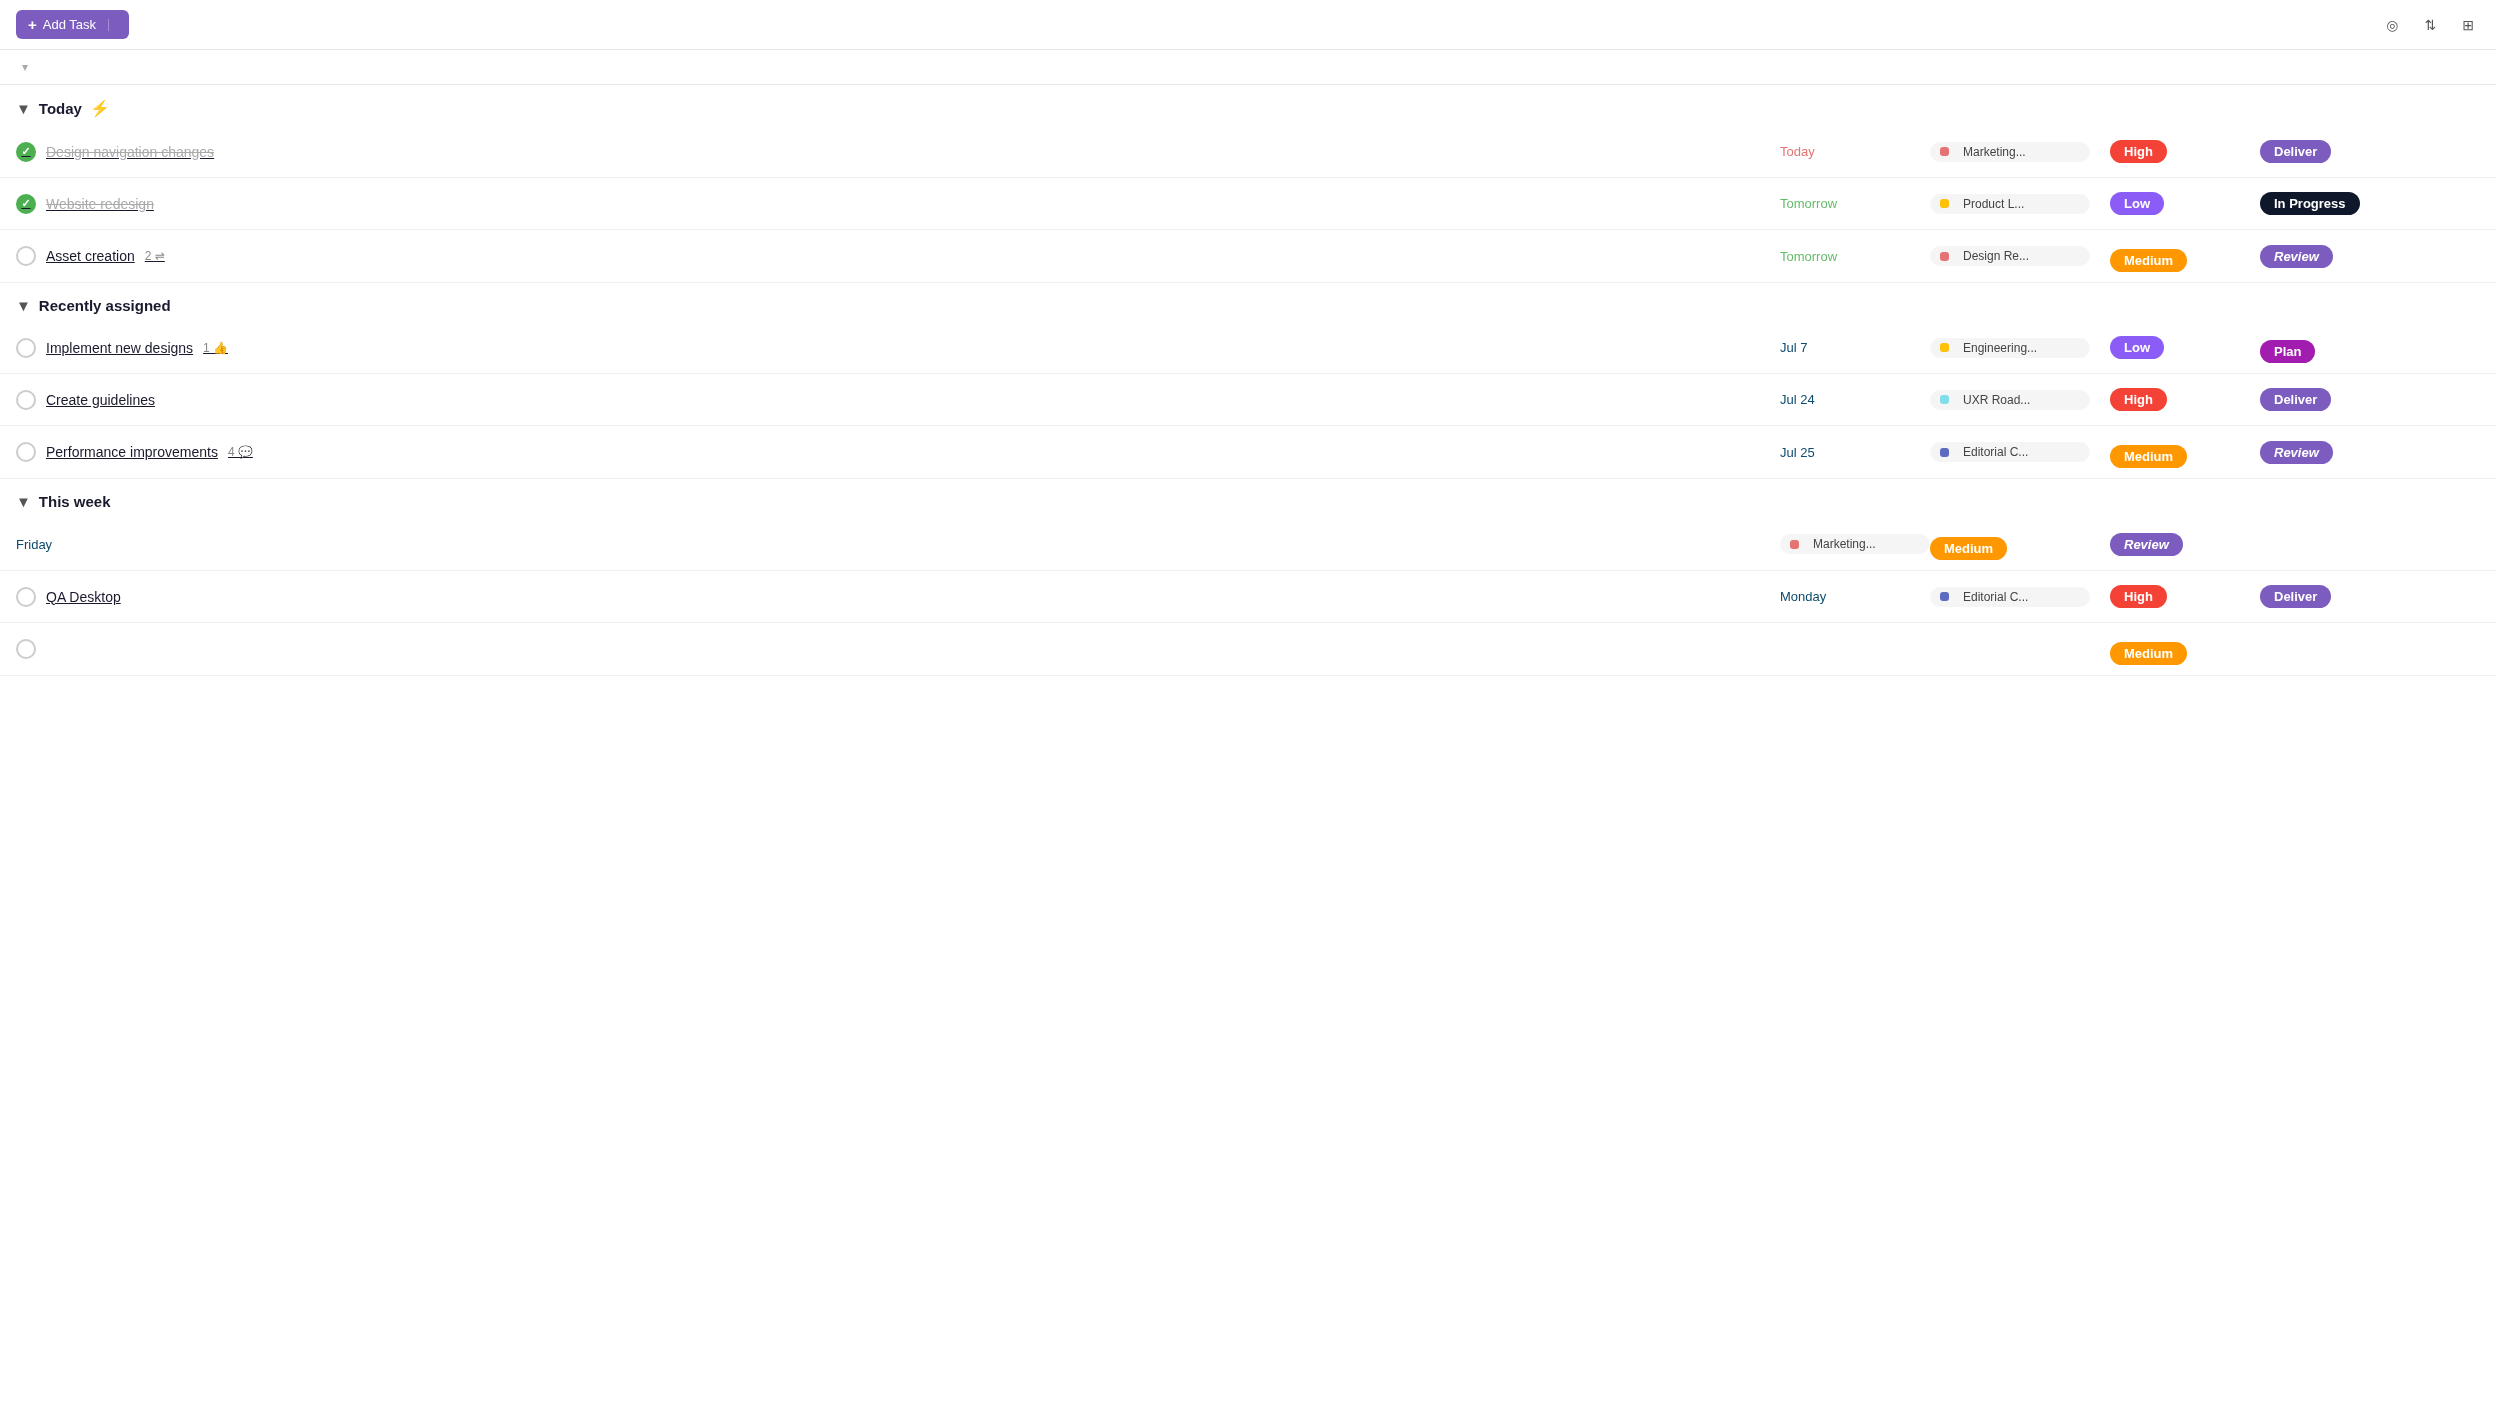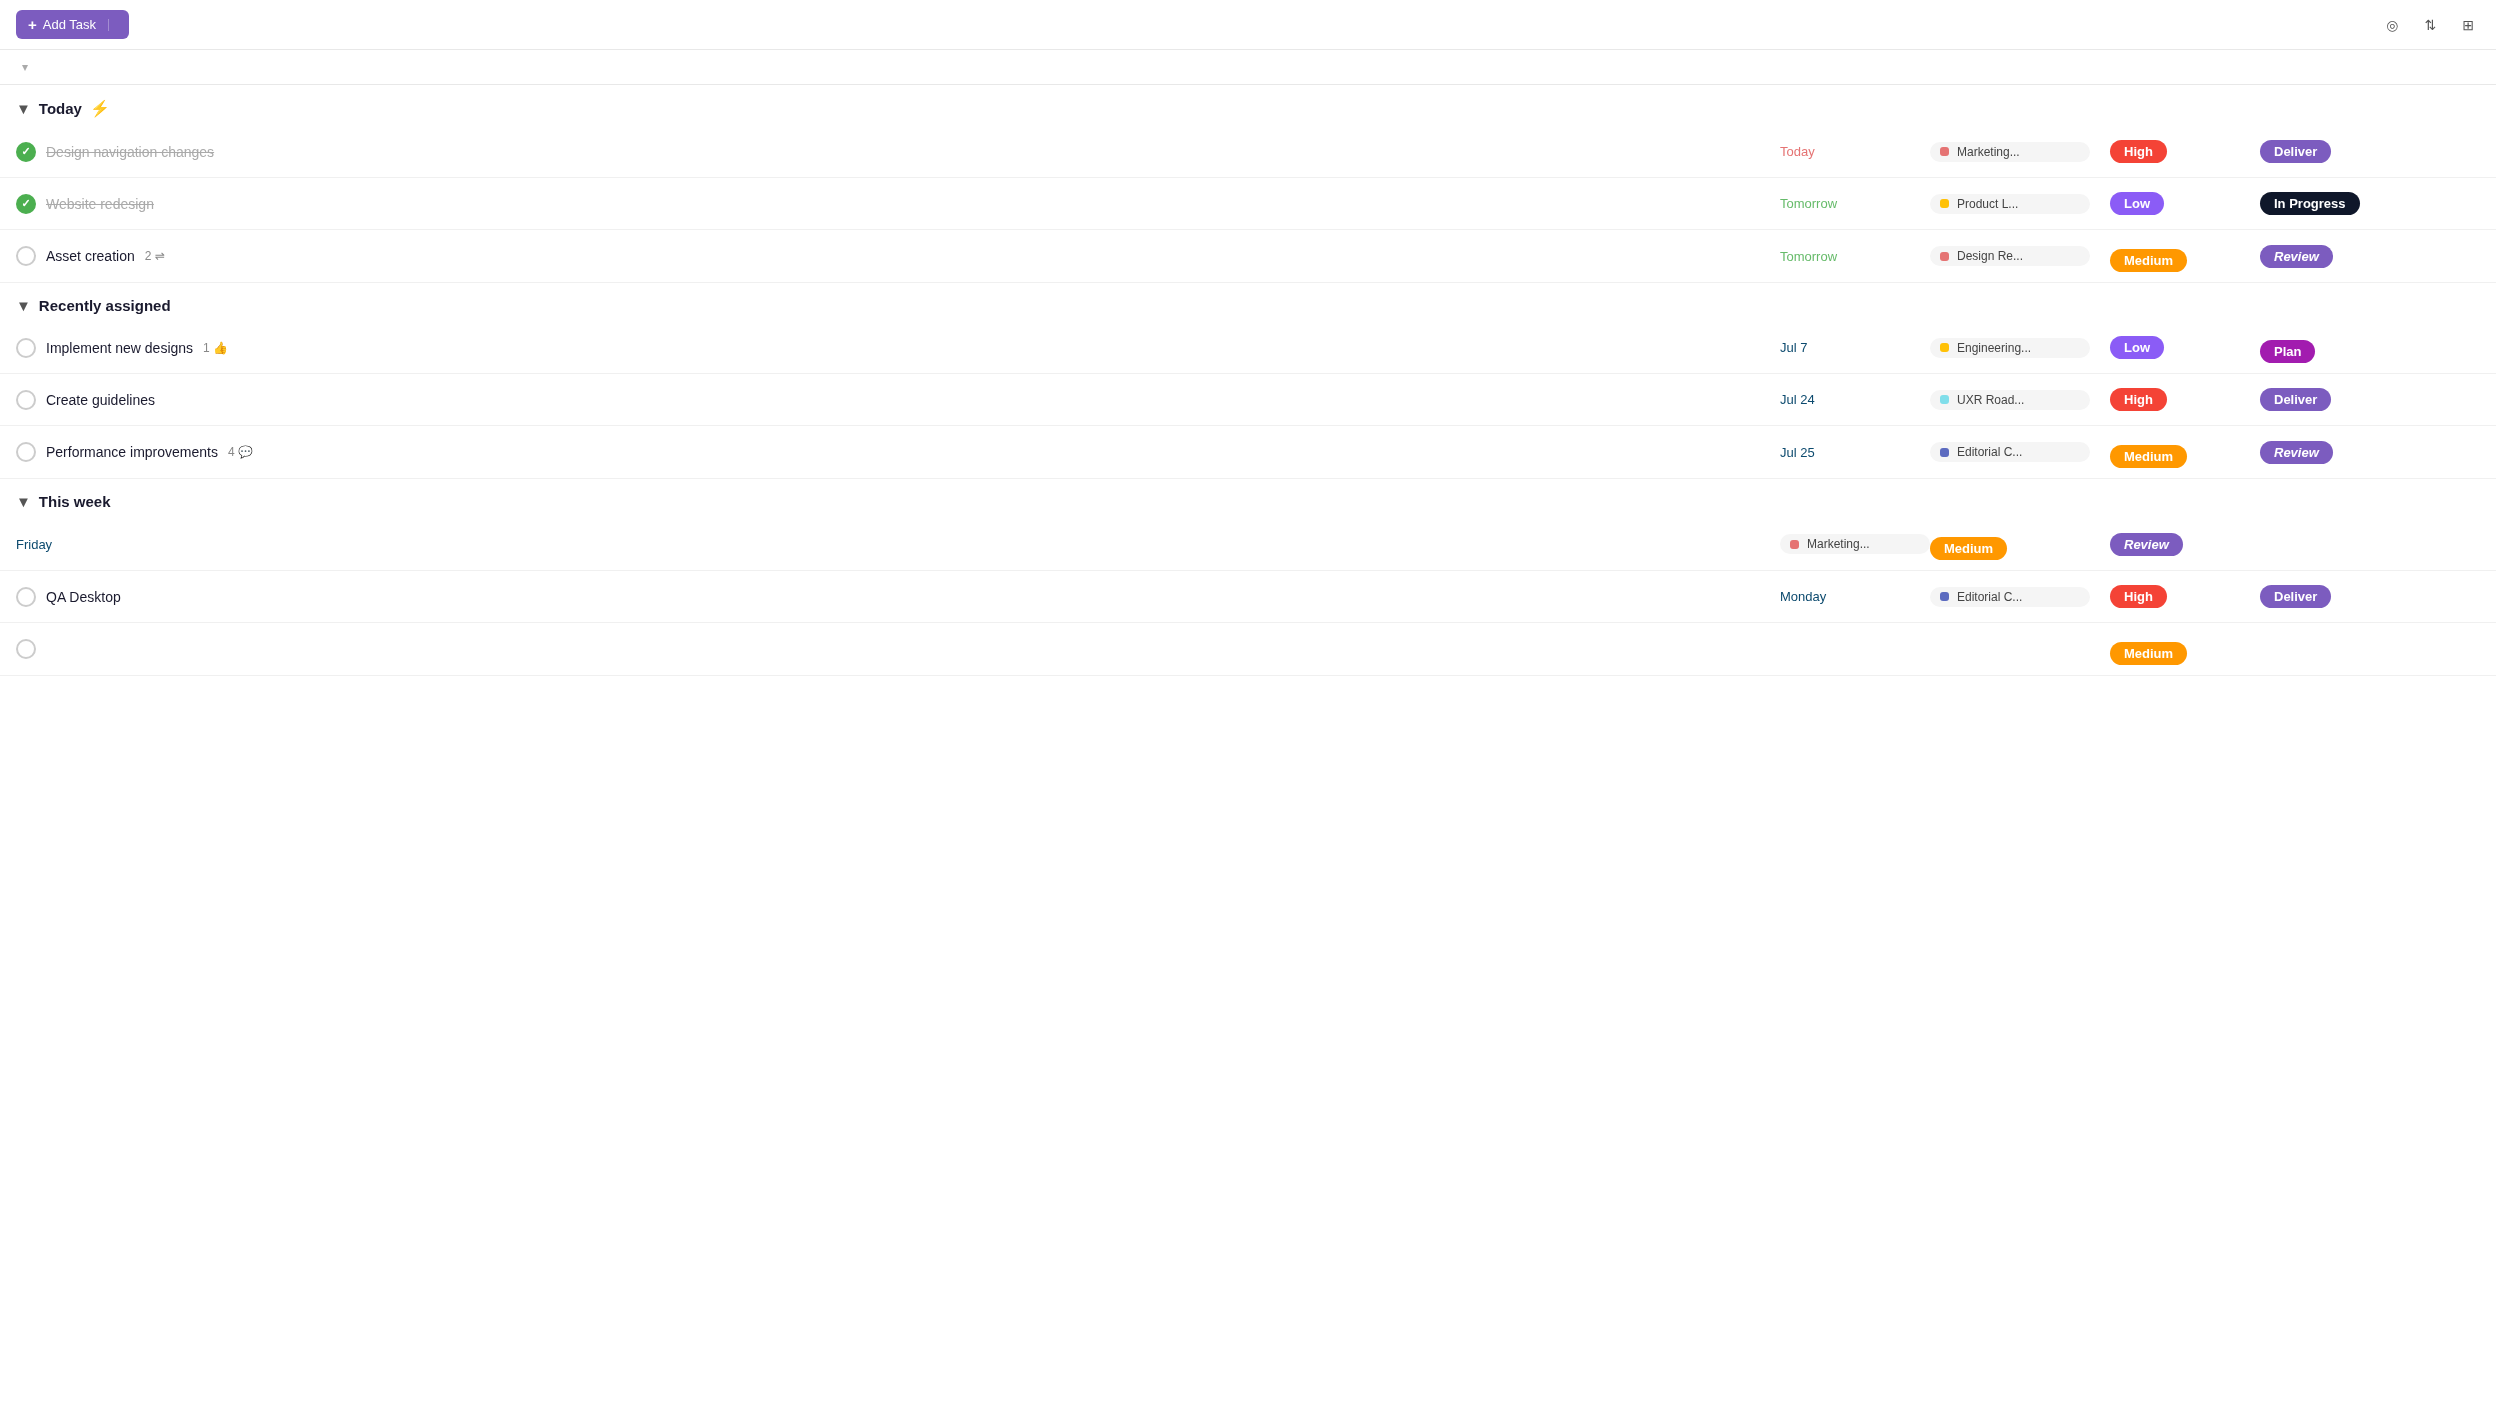--- a/index.html
+++ b/index.html
@@ -77,20 +77,21 @@
       align-items: center;
       padding: 10px 16px;
       border-bottom: 1px solid #f0f0f0;
       min-height: 52px;
     }
 
     .task-name-cell {
       display: flex;
       align-items: center;
       gap: 10px;
+      text-decoration: underline;
     }
     .task-checkbox {
       width: 20px;
       height: 20px;
       border: 2px solid #ccc;
       border-radius: 50%;
       display: flex;
       align-items: center;
       justify-content: center;
       cursor: pointer;
@@ -125,21 +126,21 @@
     .due-date {
       font-size: 13px;
     }
     .due-today { color: #e57373; }
     .due-soon { color: #66bb6a; }
     .due-normal { color: #0c4a6e; }
 
     .project-chip {
       display: flex;
       align-items: center;
-      gap: 8px;
+      gap: 14px;
       font-size: 12px;
       color: #444;
       background: #f5f5f5;
       border-radius: 12px;
       padding: 3px 10px;
       max-width: 160px;
       overflow: hidden;
     }
     .project-dot {
       width: 9px;

